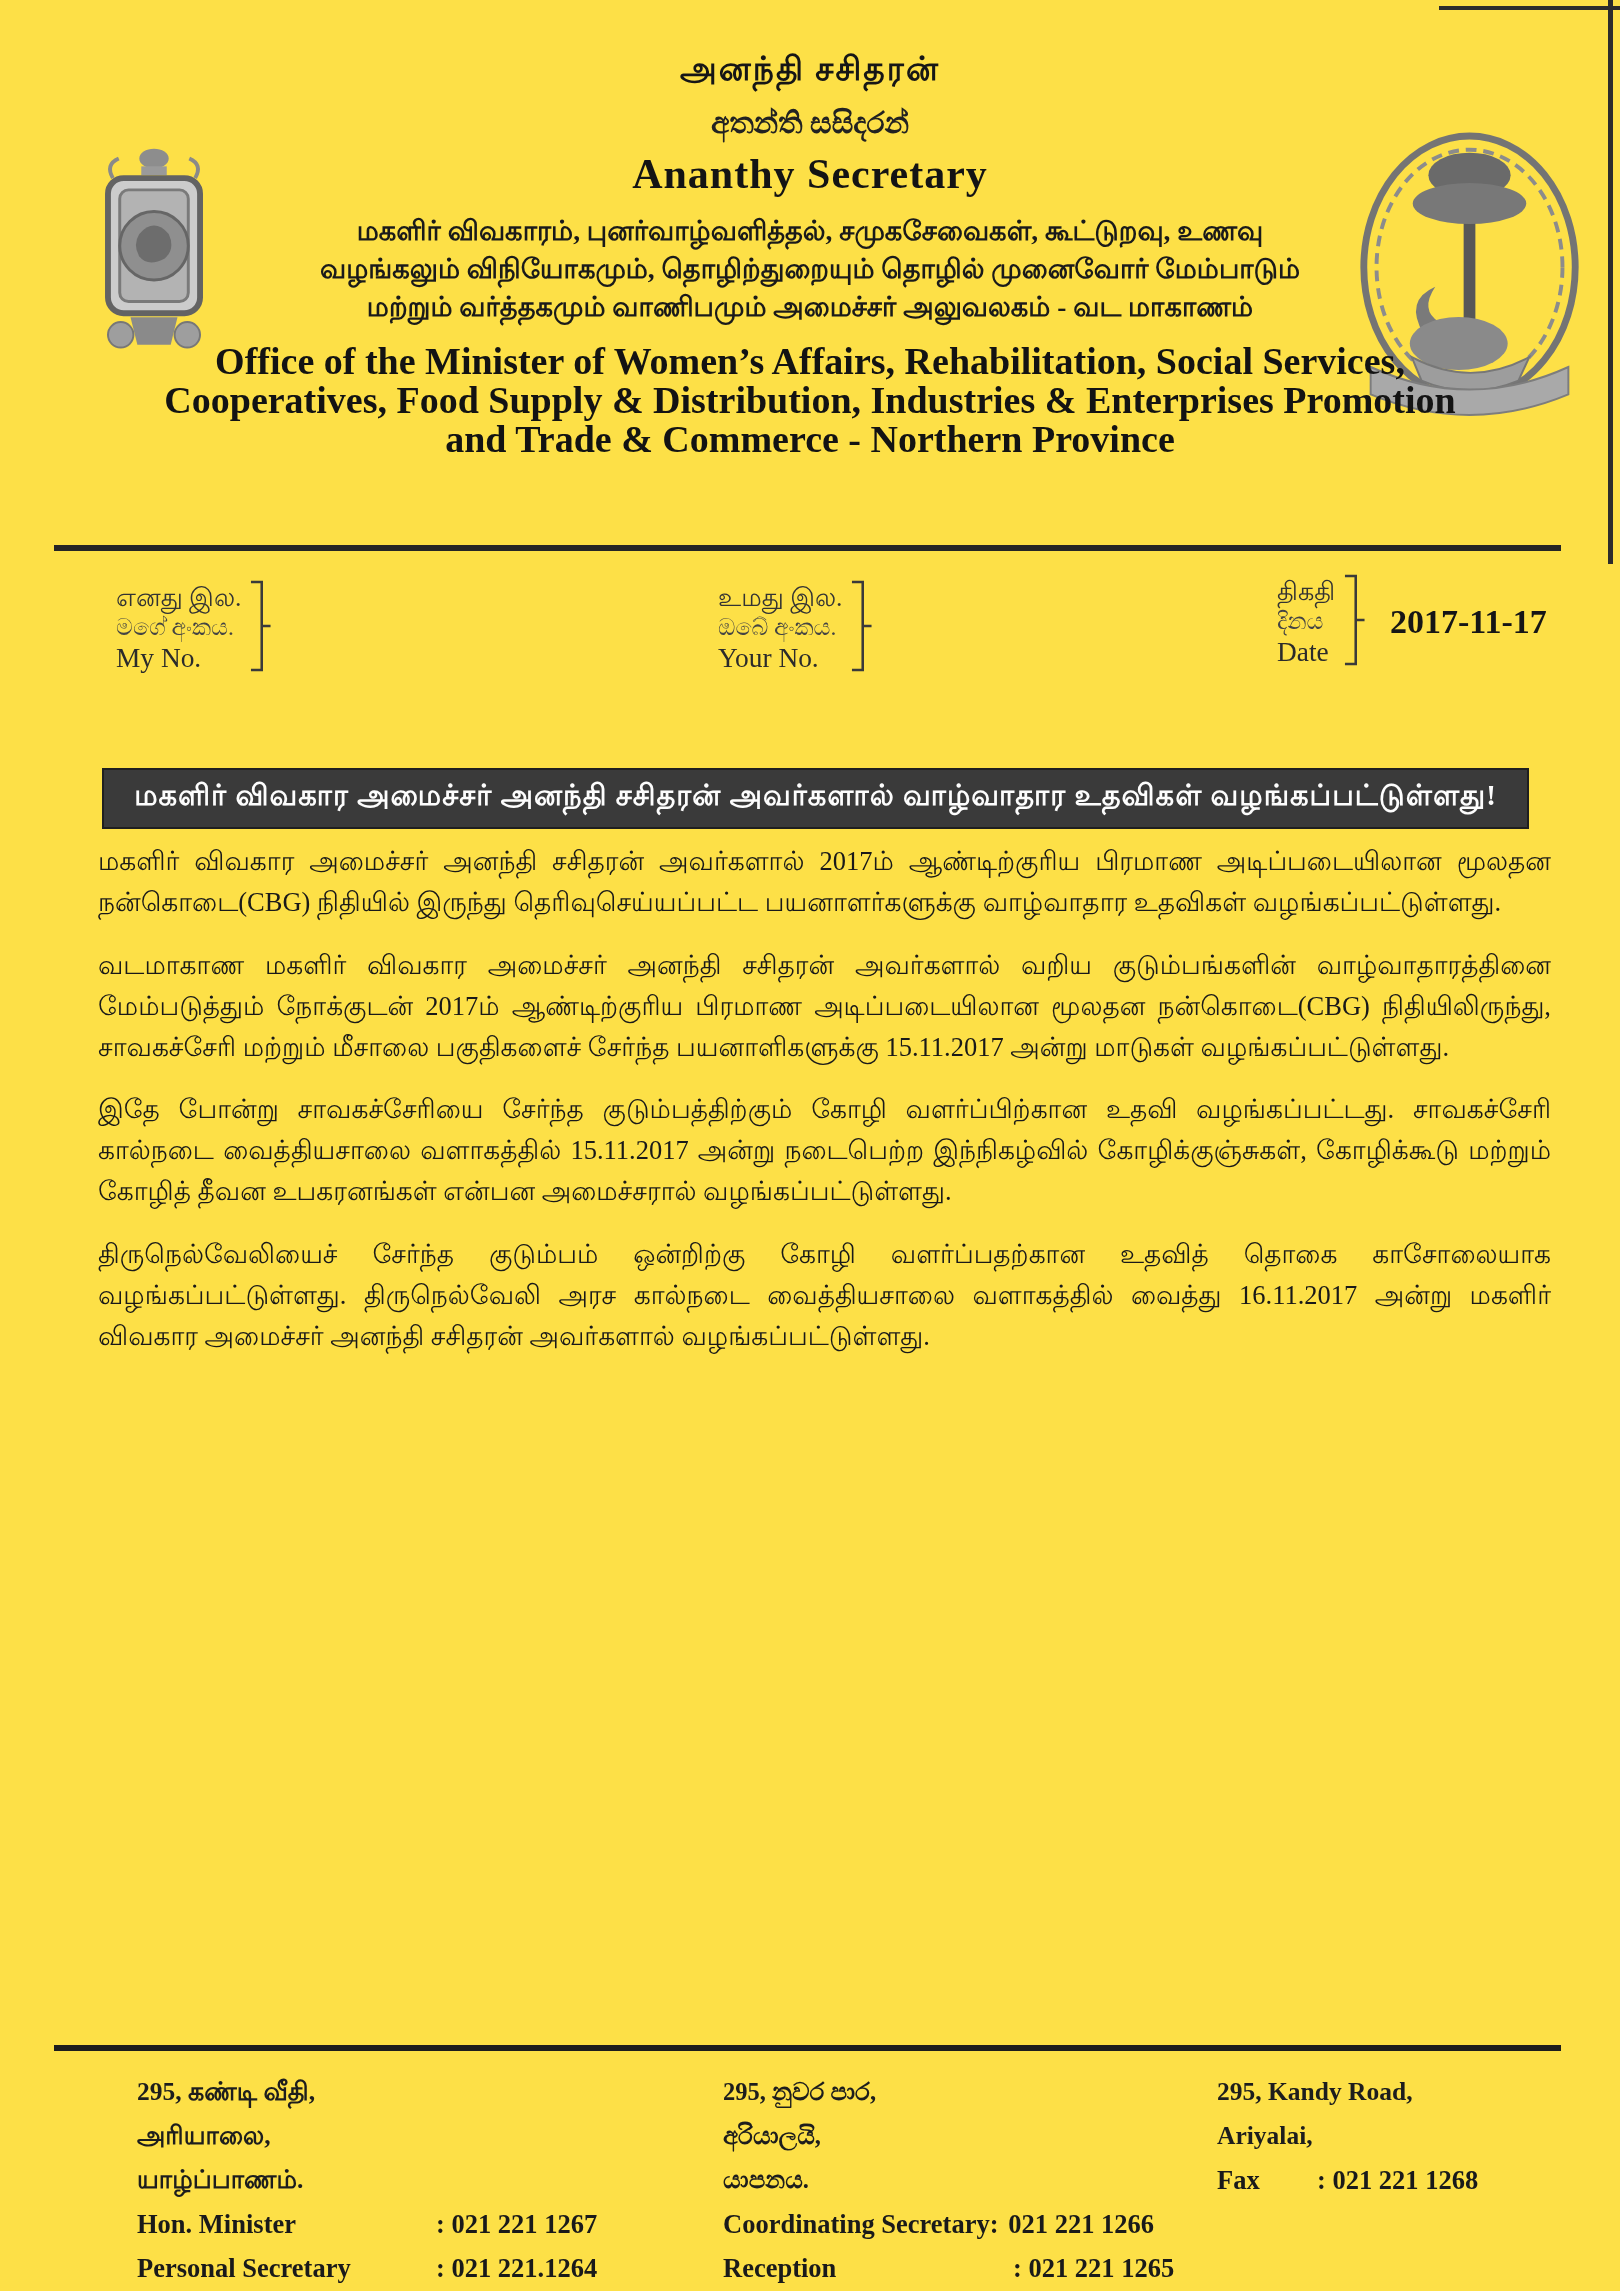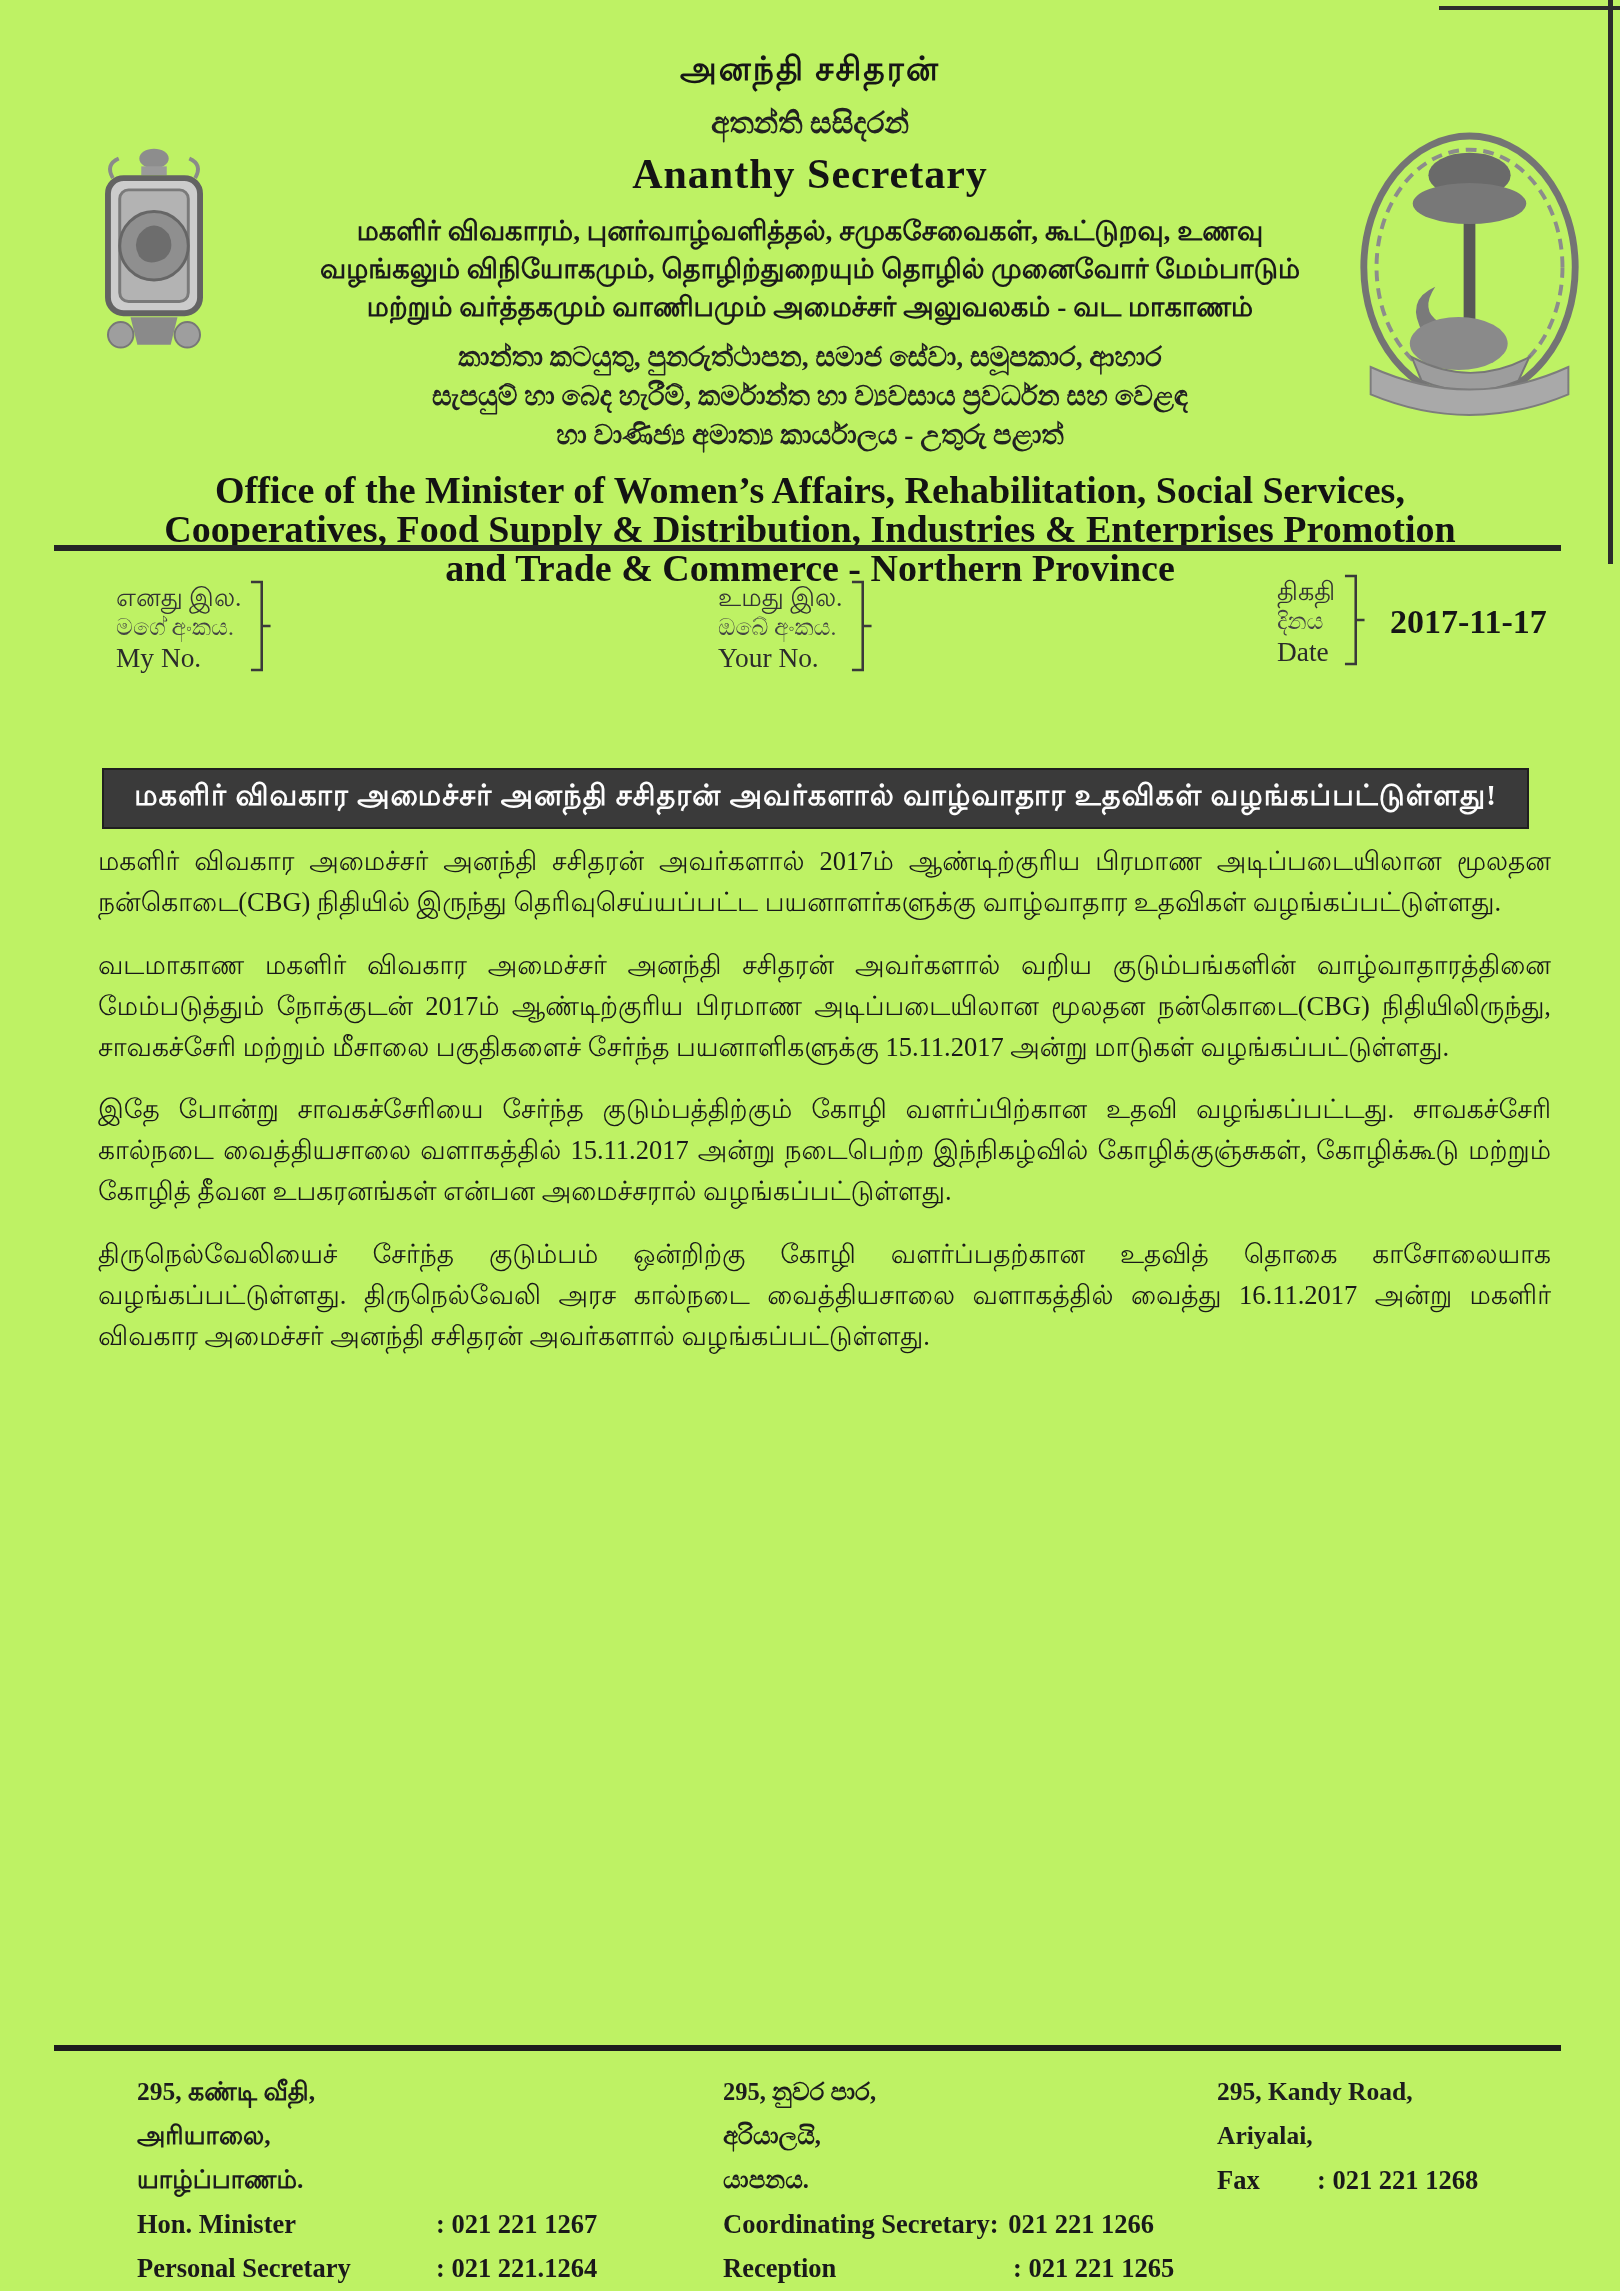--- a/index.html
+++ b/index.html
@@ -1,20 +1,20 @@
 <!DOCTYPE html>
 <html><head>
 <meta charset="utf-8">
 <style>
   html,body{margin:0;padding:0;background:#e8e8e6;}
   .page{
     position:relative;
     width:1620px;height:2292px;
     margin:0 auto;
-    background:#bef264;
+    background:#fde047;
     font-family:"Liberation Serif", serif;
     color:#1b1b1b;
     overflow:hidden;
   }
   
   .edge-v{position:absolute;top:0;left:1608px;width:4.9px;height:564px;background:#2c2c2c;}
   .edge-h{position:absolute;top:5.9px;left:1439px;width:181px;height:3.9px;background:#2c2c2c;}
 
   
   .header{position:absolute;top:51px;left:0;width:100%;text-align:center;}
@@ -110,25 +110,20 @@
 
   <div class="header">
     <div class="name-ta">அனந்தி சசிதரன்</div>
     <div class="name-si">අතන්ති සසිදරන්</div>
     <div class="name-en">Ananthy Secretary</div>
     <div class="ministry-ta">
       <div>மகளிர் விவகாரம், புனர்வாழ்வளித்தல், சமுகசேவைகள், கூட்டுறவு, உணவு</div>
       <div>வழங்கலும் விநியோகமும், தொழிற்துறையும் தொழில் முனைவோர் மேம்பாடும்</div>
       <div>மற்றும் வர்த்தகமும் வாணிபமும் அமைச்சர் அலுவலகம் - வட மாகாணம்</div>
     </div>
-    <div class="ministry-si">
-      <div>කාන්තා කටයුතු, පුනරුත්ථාපන, සමාජ සේවා, සමූපකාර, ආහාර</div>
-      <div>සැපයුම් හා බෙද හැරීම්, කර්මාන්ත හා ව්‍යවසාය ප්‍රවර්ධන සහ වෙළඳ</div>
-      <div>හා වාණිජ්‍ය අමාත්‍ය කාර්යාලය - උතුරු පළාත්</div>
-    </div>
     <div class="office-en">
       <div>Office of the Minister of Women’s Affairs, Rehabilitation, Social Services,</div>
       <div>Cooperatives, Food Supply &amp; Distribution, Industries &amp; Enterprises Promotion</div>
       <div>and Trade &amp; Commerce - Northern Province</div>
     </div>
   </div>
 
   <div class="header-rule"></div>
 
   <div class="ref-group" style="left:116px;top:580px;">

